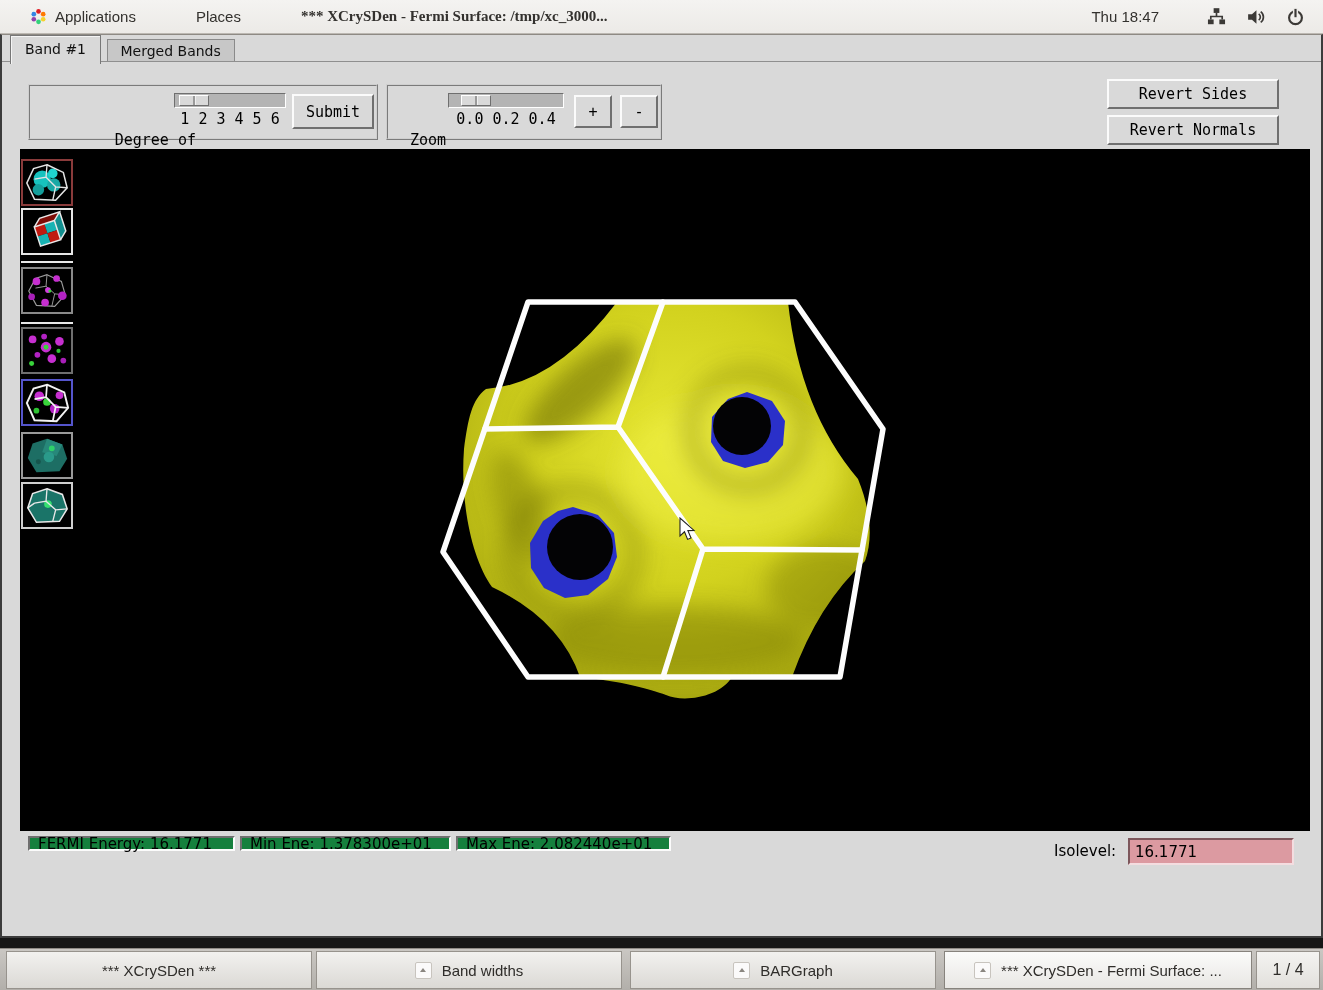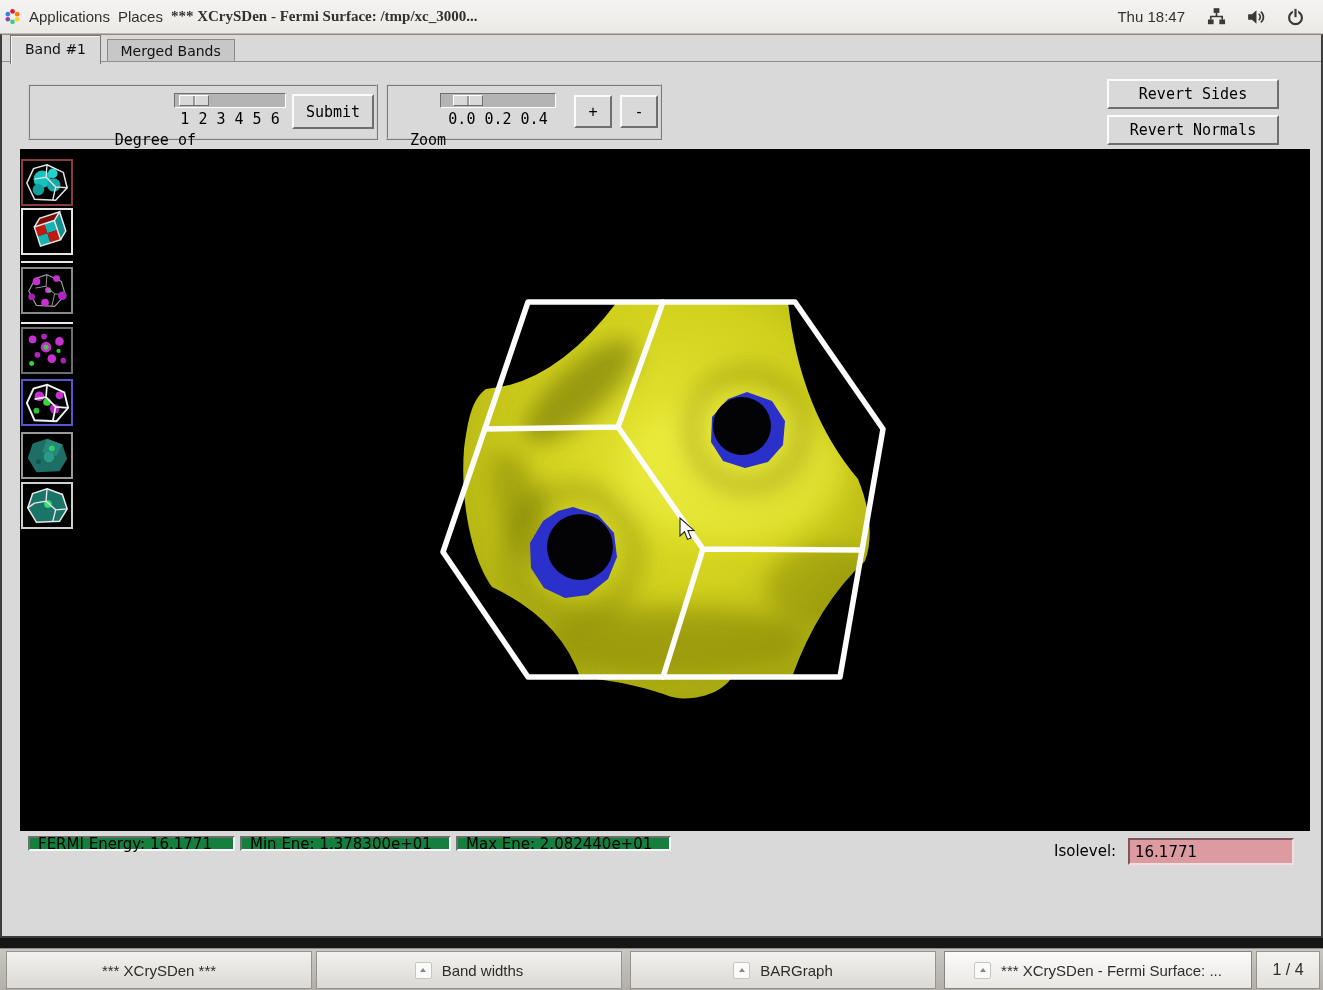--- a/index.html
+++ b/index.html
@@ -3,21 +3,21 @@
 <meta charset="utf-8">
 <style>
   * { margin:0; padding:0; box-sizing:border-box; }
   html,body { width:1323px; height:990px; overflow:hidden; background:#1c1c1c;
               font-family:"Liberation Sans", sans-serif; }
 
   
   #topbar { position:absolute; left:0; top:0; width:1323px; height:34px;
             background:linear-gradient(#f4f3f1,#eceae7); border-bottom:1px solid #bcb8b2;
             display:flex; align-items:center; color:#33312e; font-size:15px; }
-  .tb-item { padding:0 4px; height:100%; display:flex; align-items:center; gap:8px; cursor:default; }
+  .tb-item { padding:0 30px; height:100%; display:flex; align-items:center; gap:8px; cursor:default; }
   .tb-title { font-weight:bold;font-family:Liberation Serif, serif; }
   #topbar .spacer { flex:1; }
   .tb-icons { display:flex; align-items:center; gap:20px; padding:0 18px; }
 
   
   #window { position:absolute; left:0; top:34px; width:1323px; height:904px;
             background:#d9d9d9; border-left:2px solid #3c3c3c; border-right:2px solid #3c3c3c;
             border-bottom:2px solid #3c3c3c; border-top:1px solid #8e8a84; }
   #titlebar { position:relative; height:52px; background:linear-gradient(#f7f6f5,#dddbd8);
               border-bottom:1px solid #b3afaa; display:flex; align-items:center; justify-content:center; }
@@ -161,21 +161,21 @@
       <div class="tkbtn raised" style="position:absolute; left:262px; top:8px; width:82px; height:35px;">
         <span>Submit</span>
       </div>
     </div>
 
     <div class="tkframe" style="left:384px; top:22px; width:276px; height:56px;">
       <div class="lbl2" style="position:absolute; left:6px; top:7px; width:52px;">
         <div>Zoom</div>
         <div>Step:</div>
       </div>
-      <div style="position:absolute; left:52px; top:7px; width:116px;">
+      <div style="position:absolute; left:60px; top:7px; width:116px;">
         <div class="trough">
           <div class="sl-handle" style="left:12px;"></div>
         </div>
         <div class="ticks" style="text-align:center;">0.0 0.2 0.4</div>
       </div>
       <div class="tkbtn raised" style="position:absolute; left:186px; top:9px; width:38px; height:33px;">
         <span>+</span>
       </div>
       <div class="tkbtn raised" style="position:absolute; left:232px; top:9px; width:38px; height:33px;">
         <span>-</span>

